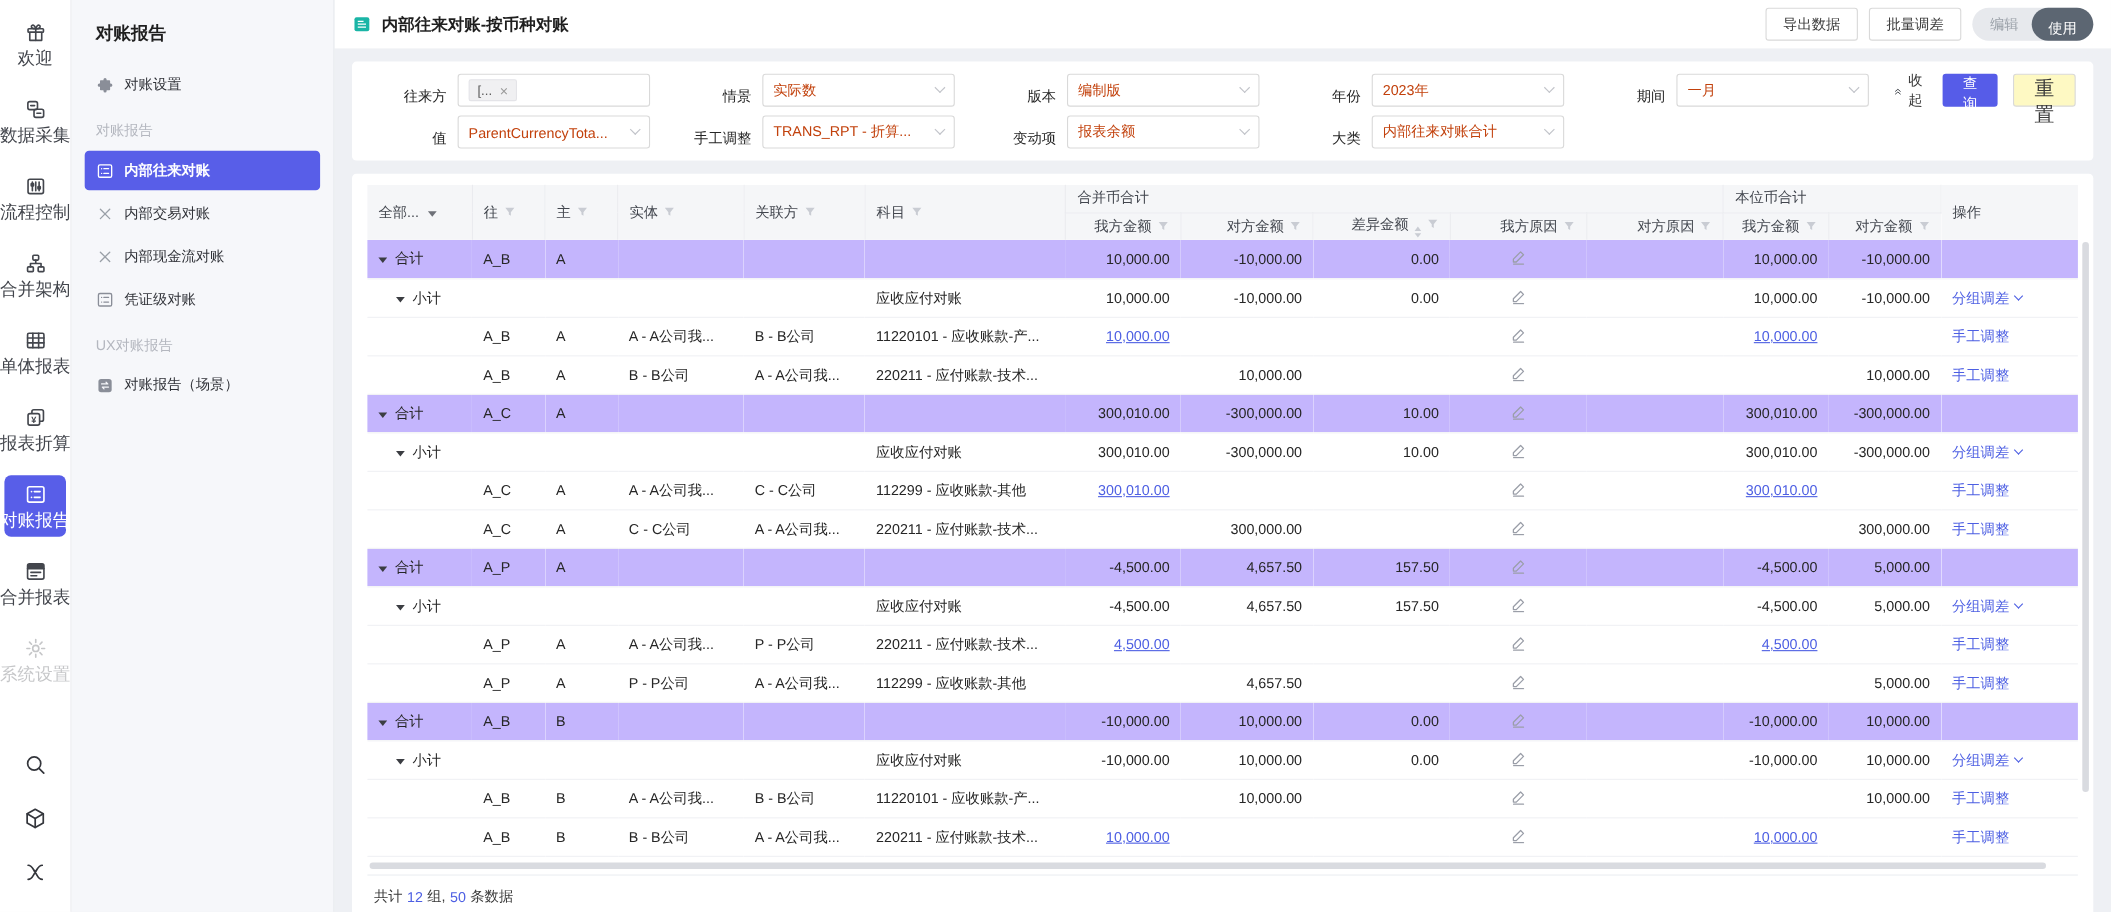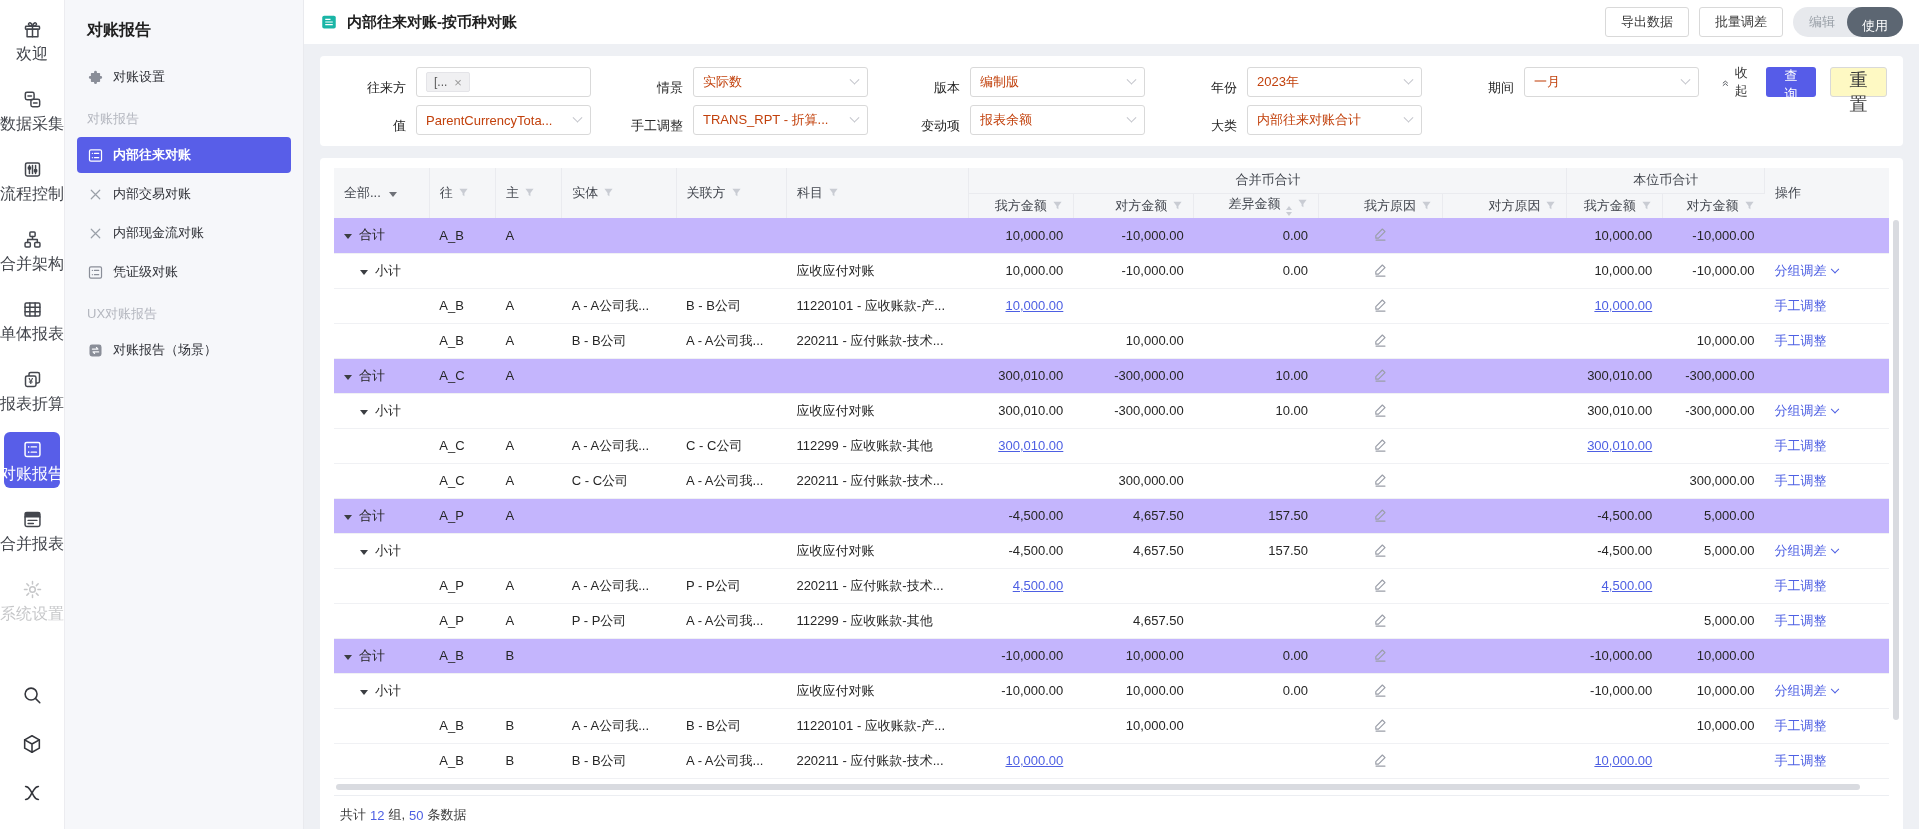--- a/index.html
+++ b/index.html
@@ -63,21 +63,21 @@
     border-radius:3px; letter-spacing:6px; font-size:13px; cursor:pointer;}
   .btn-reset { background:#fef9c3; border:1px solid #d9d9d9; color:#3a3a3a; height:30px;
     padding:0 12px 0 18px; border-radius:3px; letter-spacing:6px; font-size:18px; cursor:pointer;}
 
   
   .table-card { position:relative; padding:10px 14px 0; }
   table { width:100%; border-collapse:collapse; table-layout:fixed; }
   thead th { background:#f5f6f8; font-weight:normal; color:#42464e; height:25px; padding:0 10px;
     border-right:1px solid #eaebef; white-space:nowrap; overflow:hidden;}
   thead tr th:last-child { border-right:none; }
-  th.group { text-align:center; border-bottom:1px solid #eaebef; }
+  th.group { text-align:left; border-bottom:1px solid #eaebef; }
   th.left { text-align:left; }
   th.rightal { text-align:right; }
   tbody td { height:35px; border-bottom:1px solid #f0f1f4; padding:0 10px; white-space:nowrap;
     overflow:hidden; color:#262626;}
   tr.total { background:#c4b5fd; }
   .num { text-align:right; font-variant-numeric:tabular-nums; }
   .alink { color:#4d5fe3; cursor:pointer; }
   .alink.u { text-decoration:underline; }
   .tri { display:inline-block; width:0; height:0; border-left:4px solid transparent;
     border-right:4px solid transparent; border-top:5px solid #3b3d42; margin-right:7px; cursor:pointer;}

